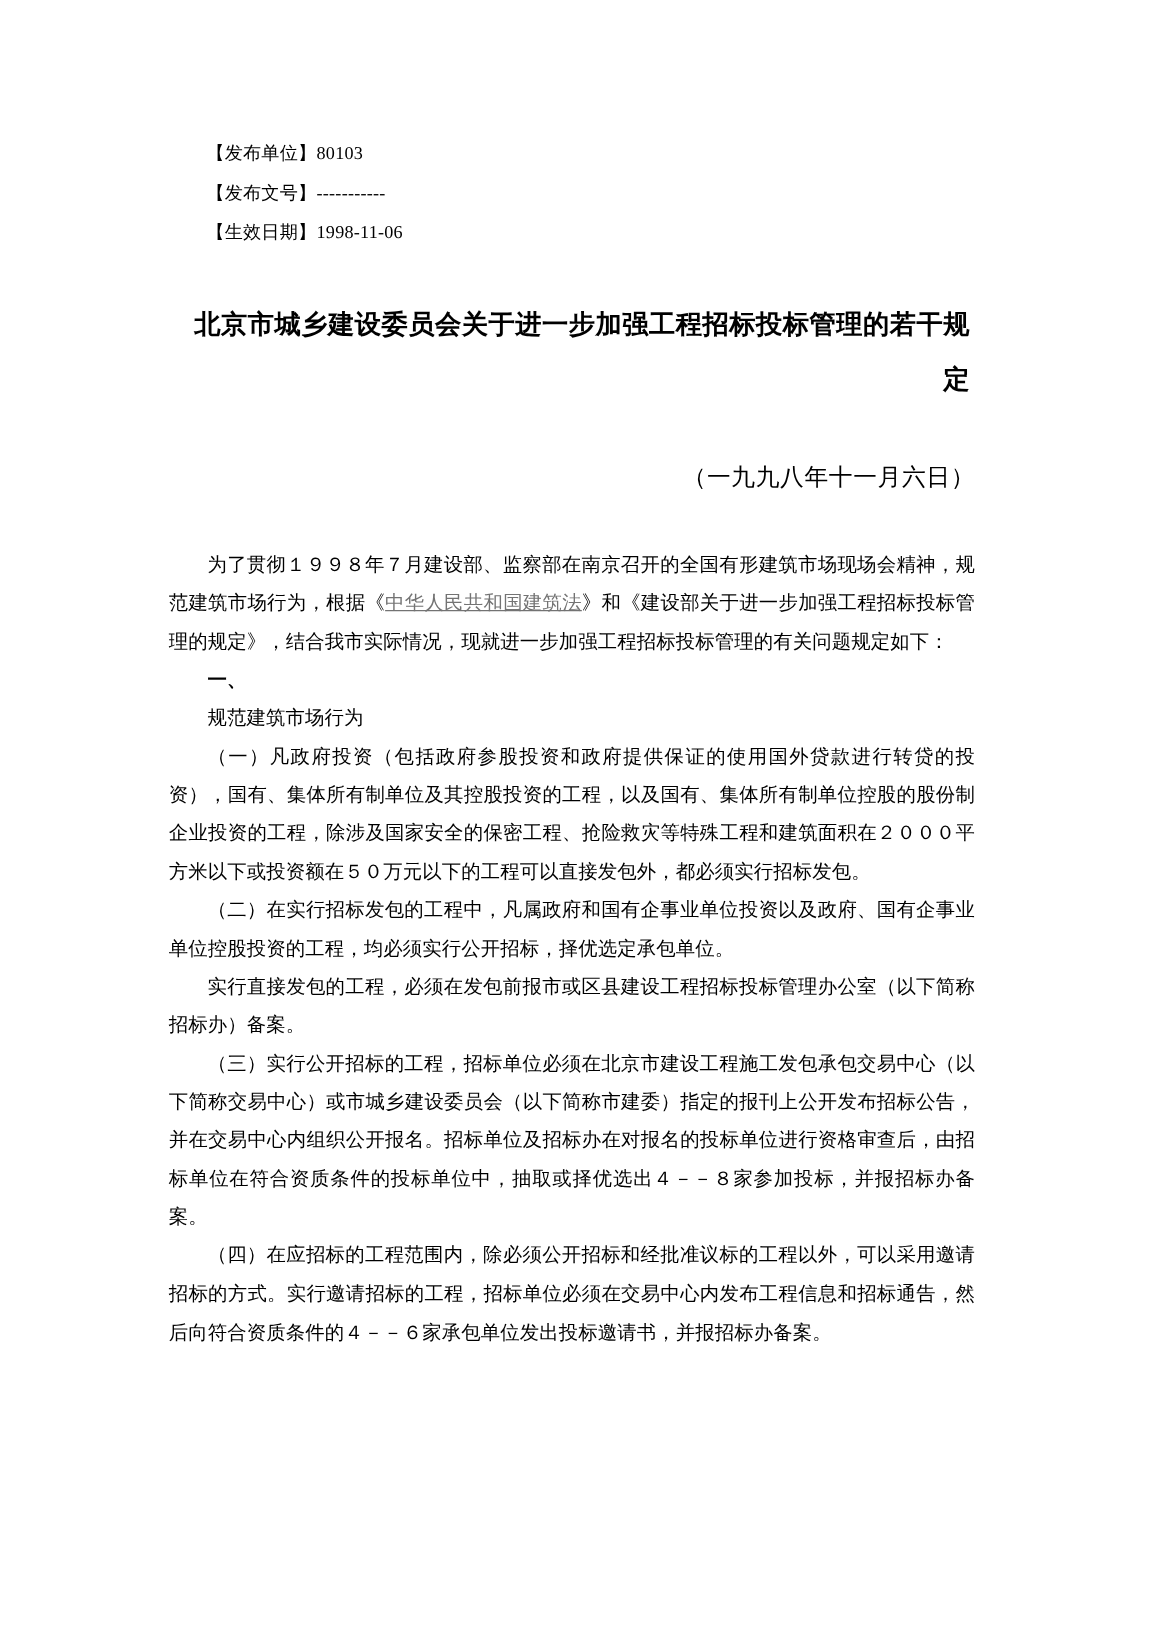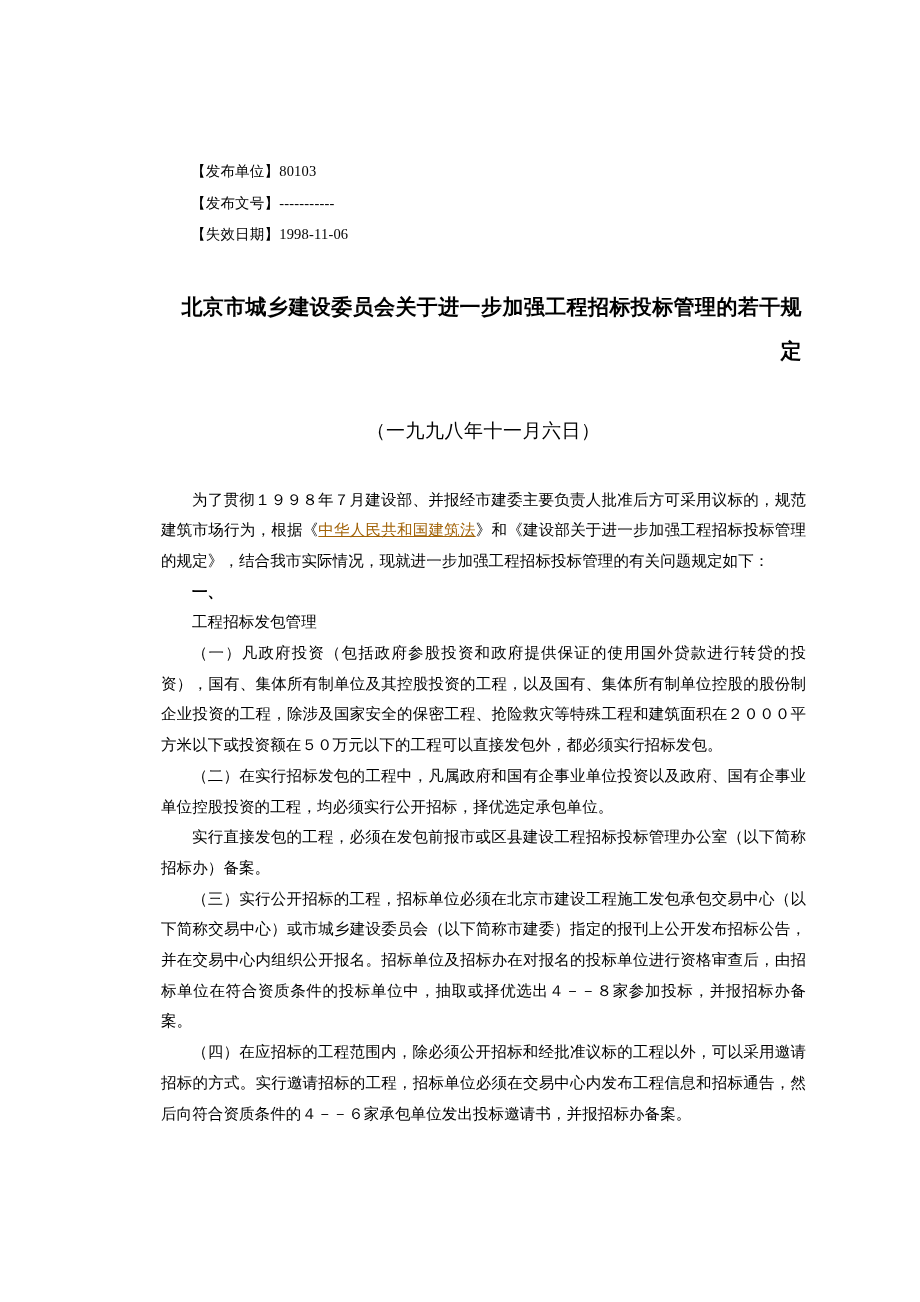--- a/index.html
+++ b/index.html
@@ -14,24 +14,23 @@
   .page {
     position: relative;
     width: 920px;
     height: 1302px;
     background: #ffffff;
     overflow: hidden;
     box-sizing: border-box;
   }
   .content {
     position: absolute;
-    left: 161px;
+    left: 135px;
     top: 0;
     width: 645px;
-    margin-top: 48px;
   }
 
   
   .meta {
     margin-top: 108px;
     padding-left: 30px;
   }
   .meta-line {
     font-size: 14.5px;
     line-height: 31.5px;
@@ -56,21 +55,21 @@
     font-size: 21px;
     font-weight: bold;
     line-height: 44px;
     text-align: right;
     letter-spacing: 0.4px;
   }
   .subtitle {
     margin-top: 40px;
     font-size: 19px;
     line-height: 34px;
-    text-align: center;
+    text-align: right;
     letter-spacing: 0.5px;
   }
 
   
   .body-block {
     margin-top: 38px;
   }
   p.para {
     margin: 0;
     font-size: 15.5px;
@@ -96,34 +95,34 @@
   <div class="content">
 
     <div class="meta">
       <div class="meta-line">
         <span class="label">【发布单位】</span><span class="val">80103</span>
       </div>
       <div class="meta-line">
         <span class="label">【发布文号】</span><span class="val">-----------</span>
       </div>
       <div class="meta-line">
-        <span class="label">【失效日期】</span><span class="val">1998-11-06</span>
+        <span class="label">【生效日期】</span><span class="val">1998-11-06</span>
       </div>
     </div>
 
     <h1 class="title">北京市城乡建设委员会关于进一步加强工程招标投标管理的若干规定</h1>
     <div class="subtitle">（一九九八年十一月六日）</div>
 
     <div class="body-block">
 
-      <p class="para"><span>为了贯彻１９９８年７月建设部、并报经市建委主要负责人批准后方可采用议标的，规范建筑市场行为，根据《</span><a class="doclink" href="#" style="color: #a16207;">中华人民共和国建筑法</a><span>》和《建设部关于进一步加强工程招标投标管理的规定》，结合我市实际情况，现就进一步加强工程招标投标管理的有关问题规定如下：</span></p>
+      <p class="para"><span>为了贯彻１９９８年７月建设部、监察部在南京召开的全国有形建筑市场现场会精神，规范建筑市场行为，根据《</span><a class="doclink" href="#" style="color: #737373;">中华人民共和国建筑法</a><span>》和《建设部关于进一步加强工程招标投标管理的规定》，结合我市实际情况，现就进一步加强工程招标投标管理的有关问题规定如下：</span></p>
 
       <p class="para bold">一、</p>
 
-      <p class="para">工程招标发包管理</p>
+      <p class="para">规范建筑市场行为</p>
 
       <p class="para">（一）凡政府投资（包括政府参股投资和政府提供保证的使用国外贷款进行转贷的投资），国有、集体所有制单位及其控股投资的工程，以及国有、集体所有制单位控股的股份制企业投资的工程，除涉及国家安全的保密工程、抢险救灾等特殊工程和建筑面积在２０００平方米以下或投资额在５０万元以下的工程可以直接发包外，都必须实行招标发包。</p>
 
       <p class="para">（二）在实行招标发包的工程中，凡属政府和国有企事业单位投资以及政府、国有企事业单位控股投资的工程，均必须实行公开招标，择优选定承包单位。</p>
 
       <p class="para">实行直接发包的工程，必须在发包前报市或区县建设工程招标投标管理办公室（以下简称招标办）备案。</p>
 
       <p class="para">（三）实行公开招标的工程，招标单位必须在北京市建设工程施工发包承包交易中心（以下简称交易中心）或市城乡建设委员会（以下简称市建委）指定的报刊上公开发布招标公告，并在交易中心内组织公开报名。招标单位及招标办在对报名的投标单位进行资格审查后，由招标单位在符合资质条件的投标单位中，抽取或择优选出４－－８家参加投标，并报招标办备案。</p>
 
       <p class="para">（四）在应招标的工程范围内，除必须公开招标和经批准议标的工程以外，可以采用邀请招标的方式。实行邀请招标的工程，招标单位必须在交易中心内发布工程信息和招标通告，然后向符合资质条件的４－－６家承包单位发出投标邀请书，并报招标办备案。</p>

